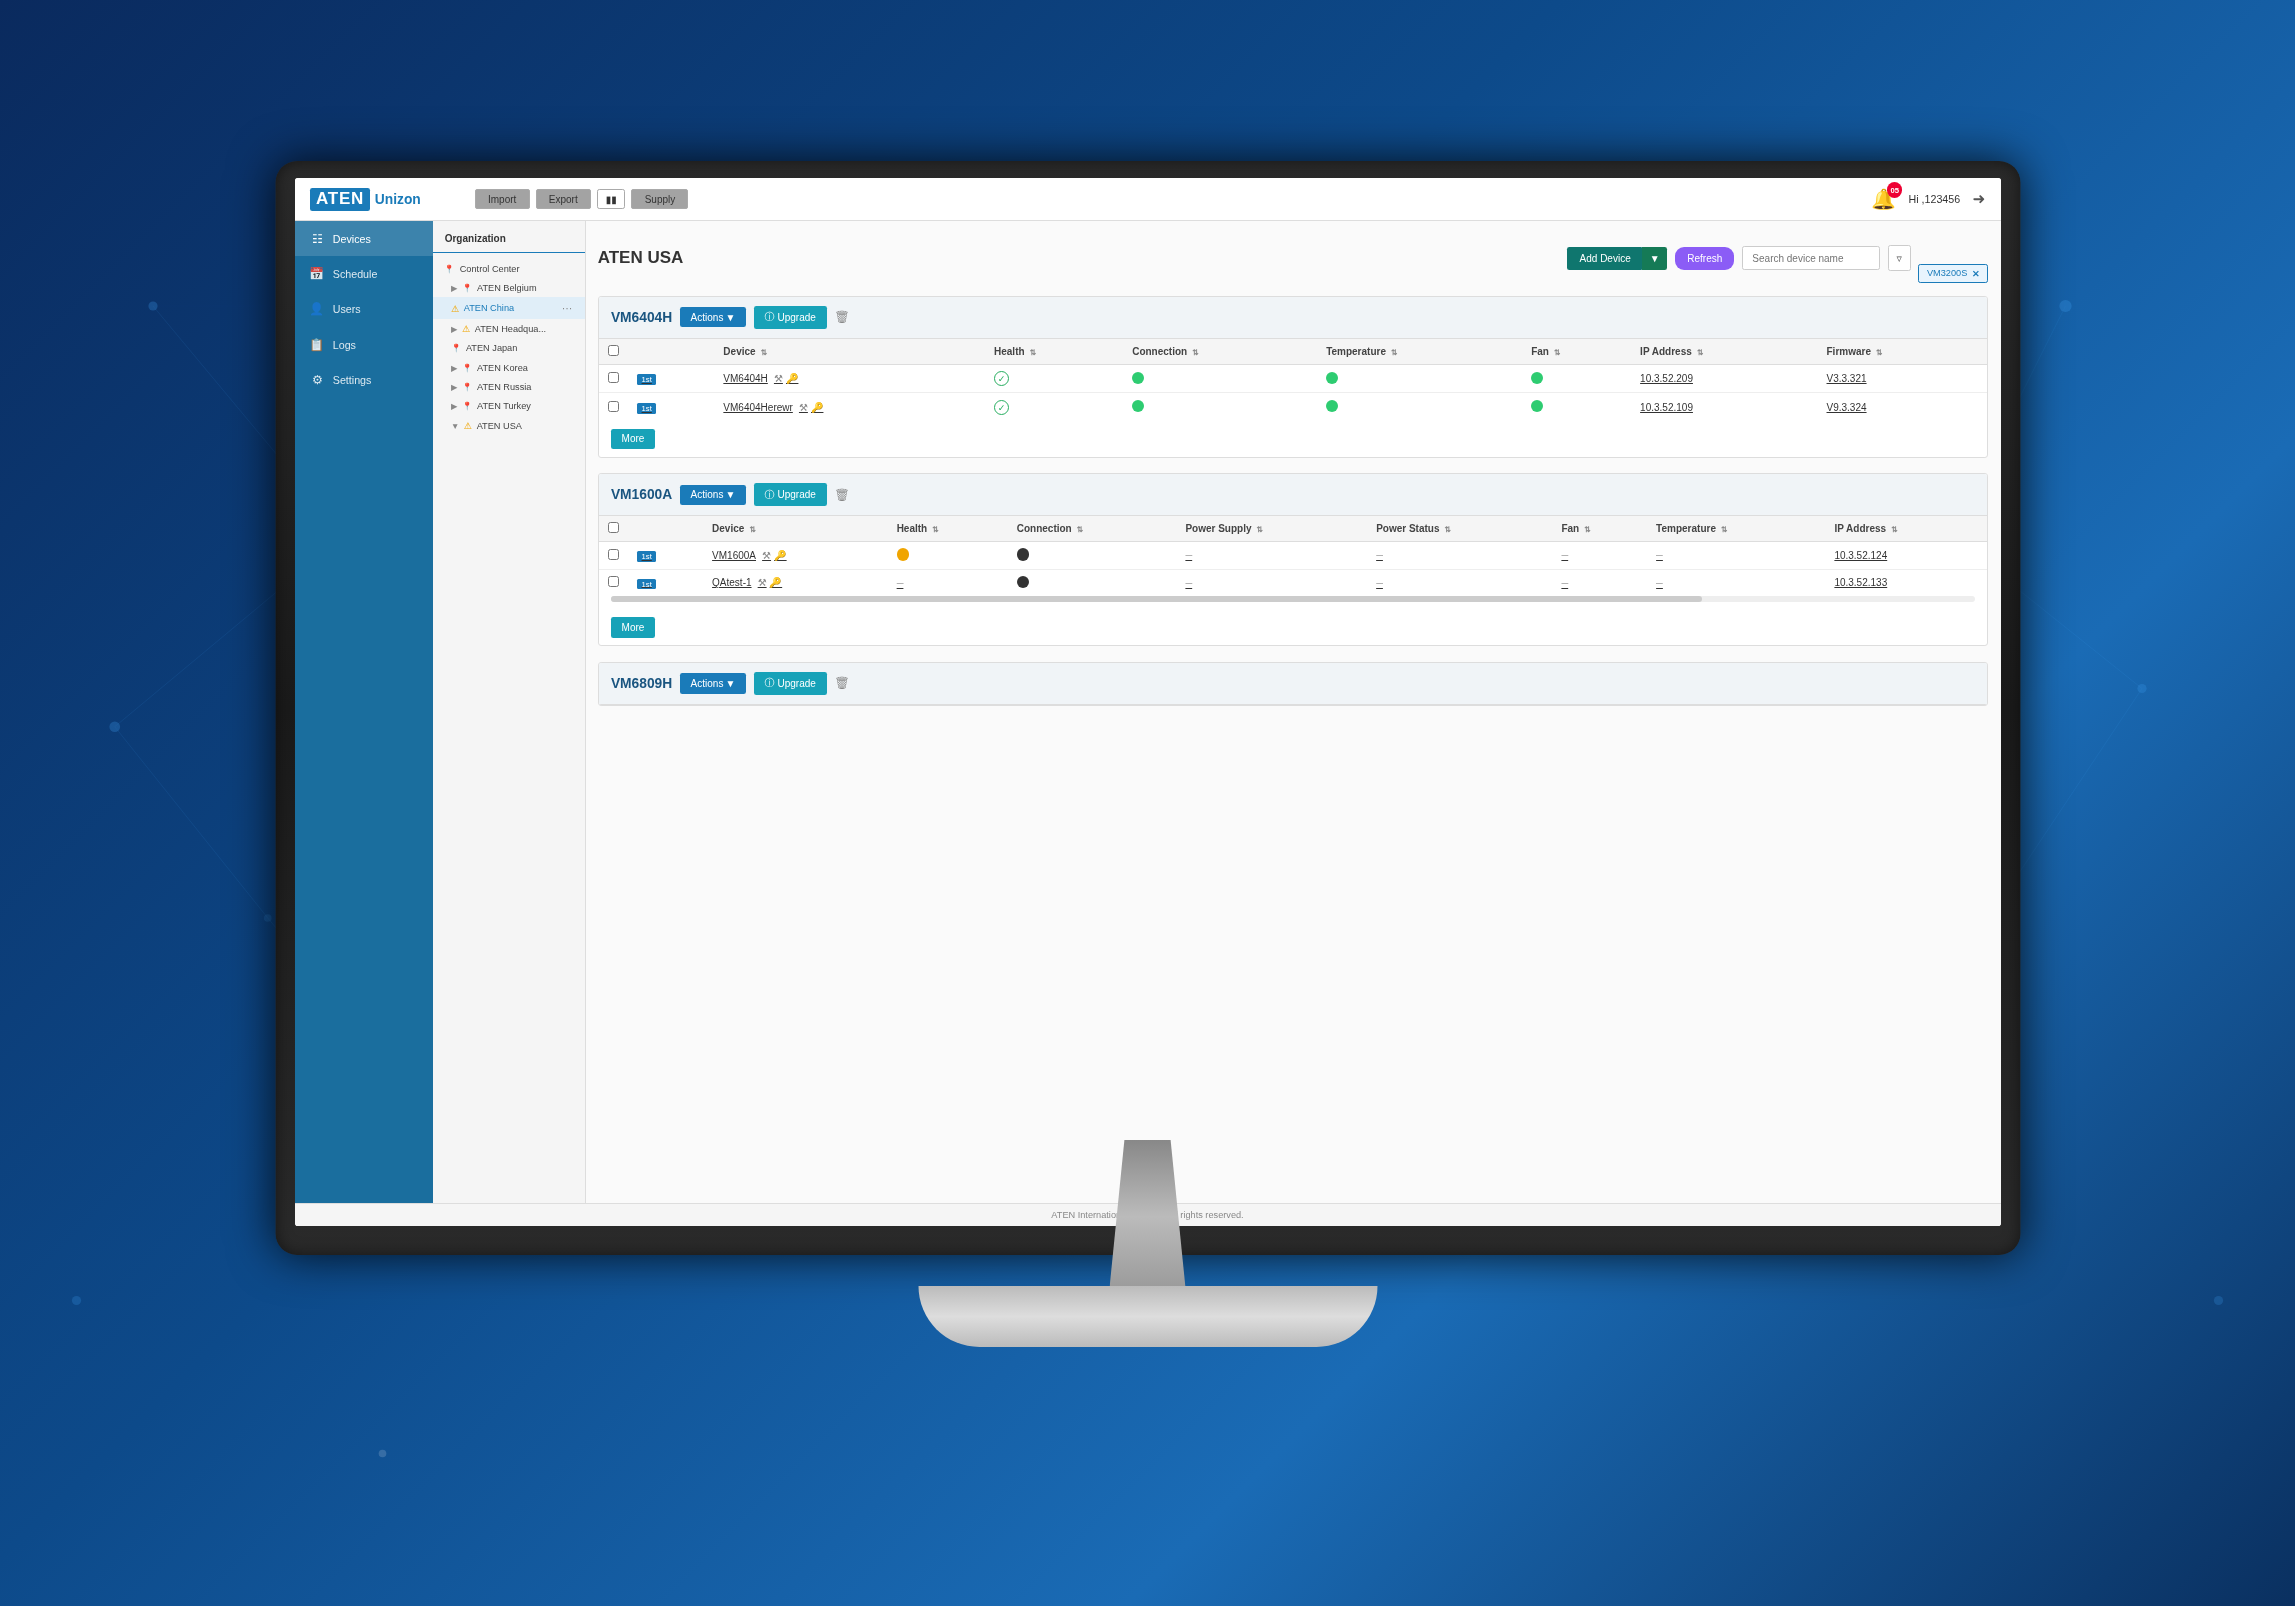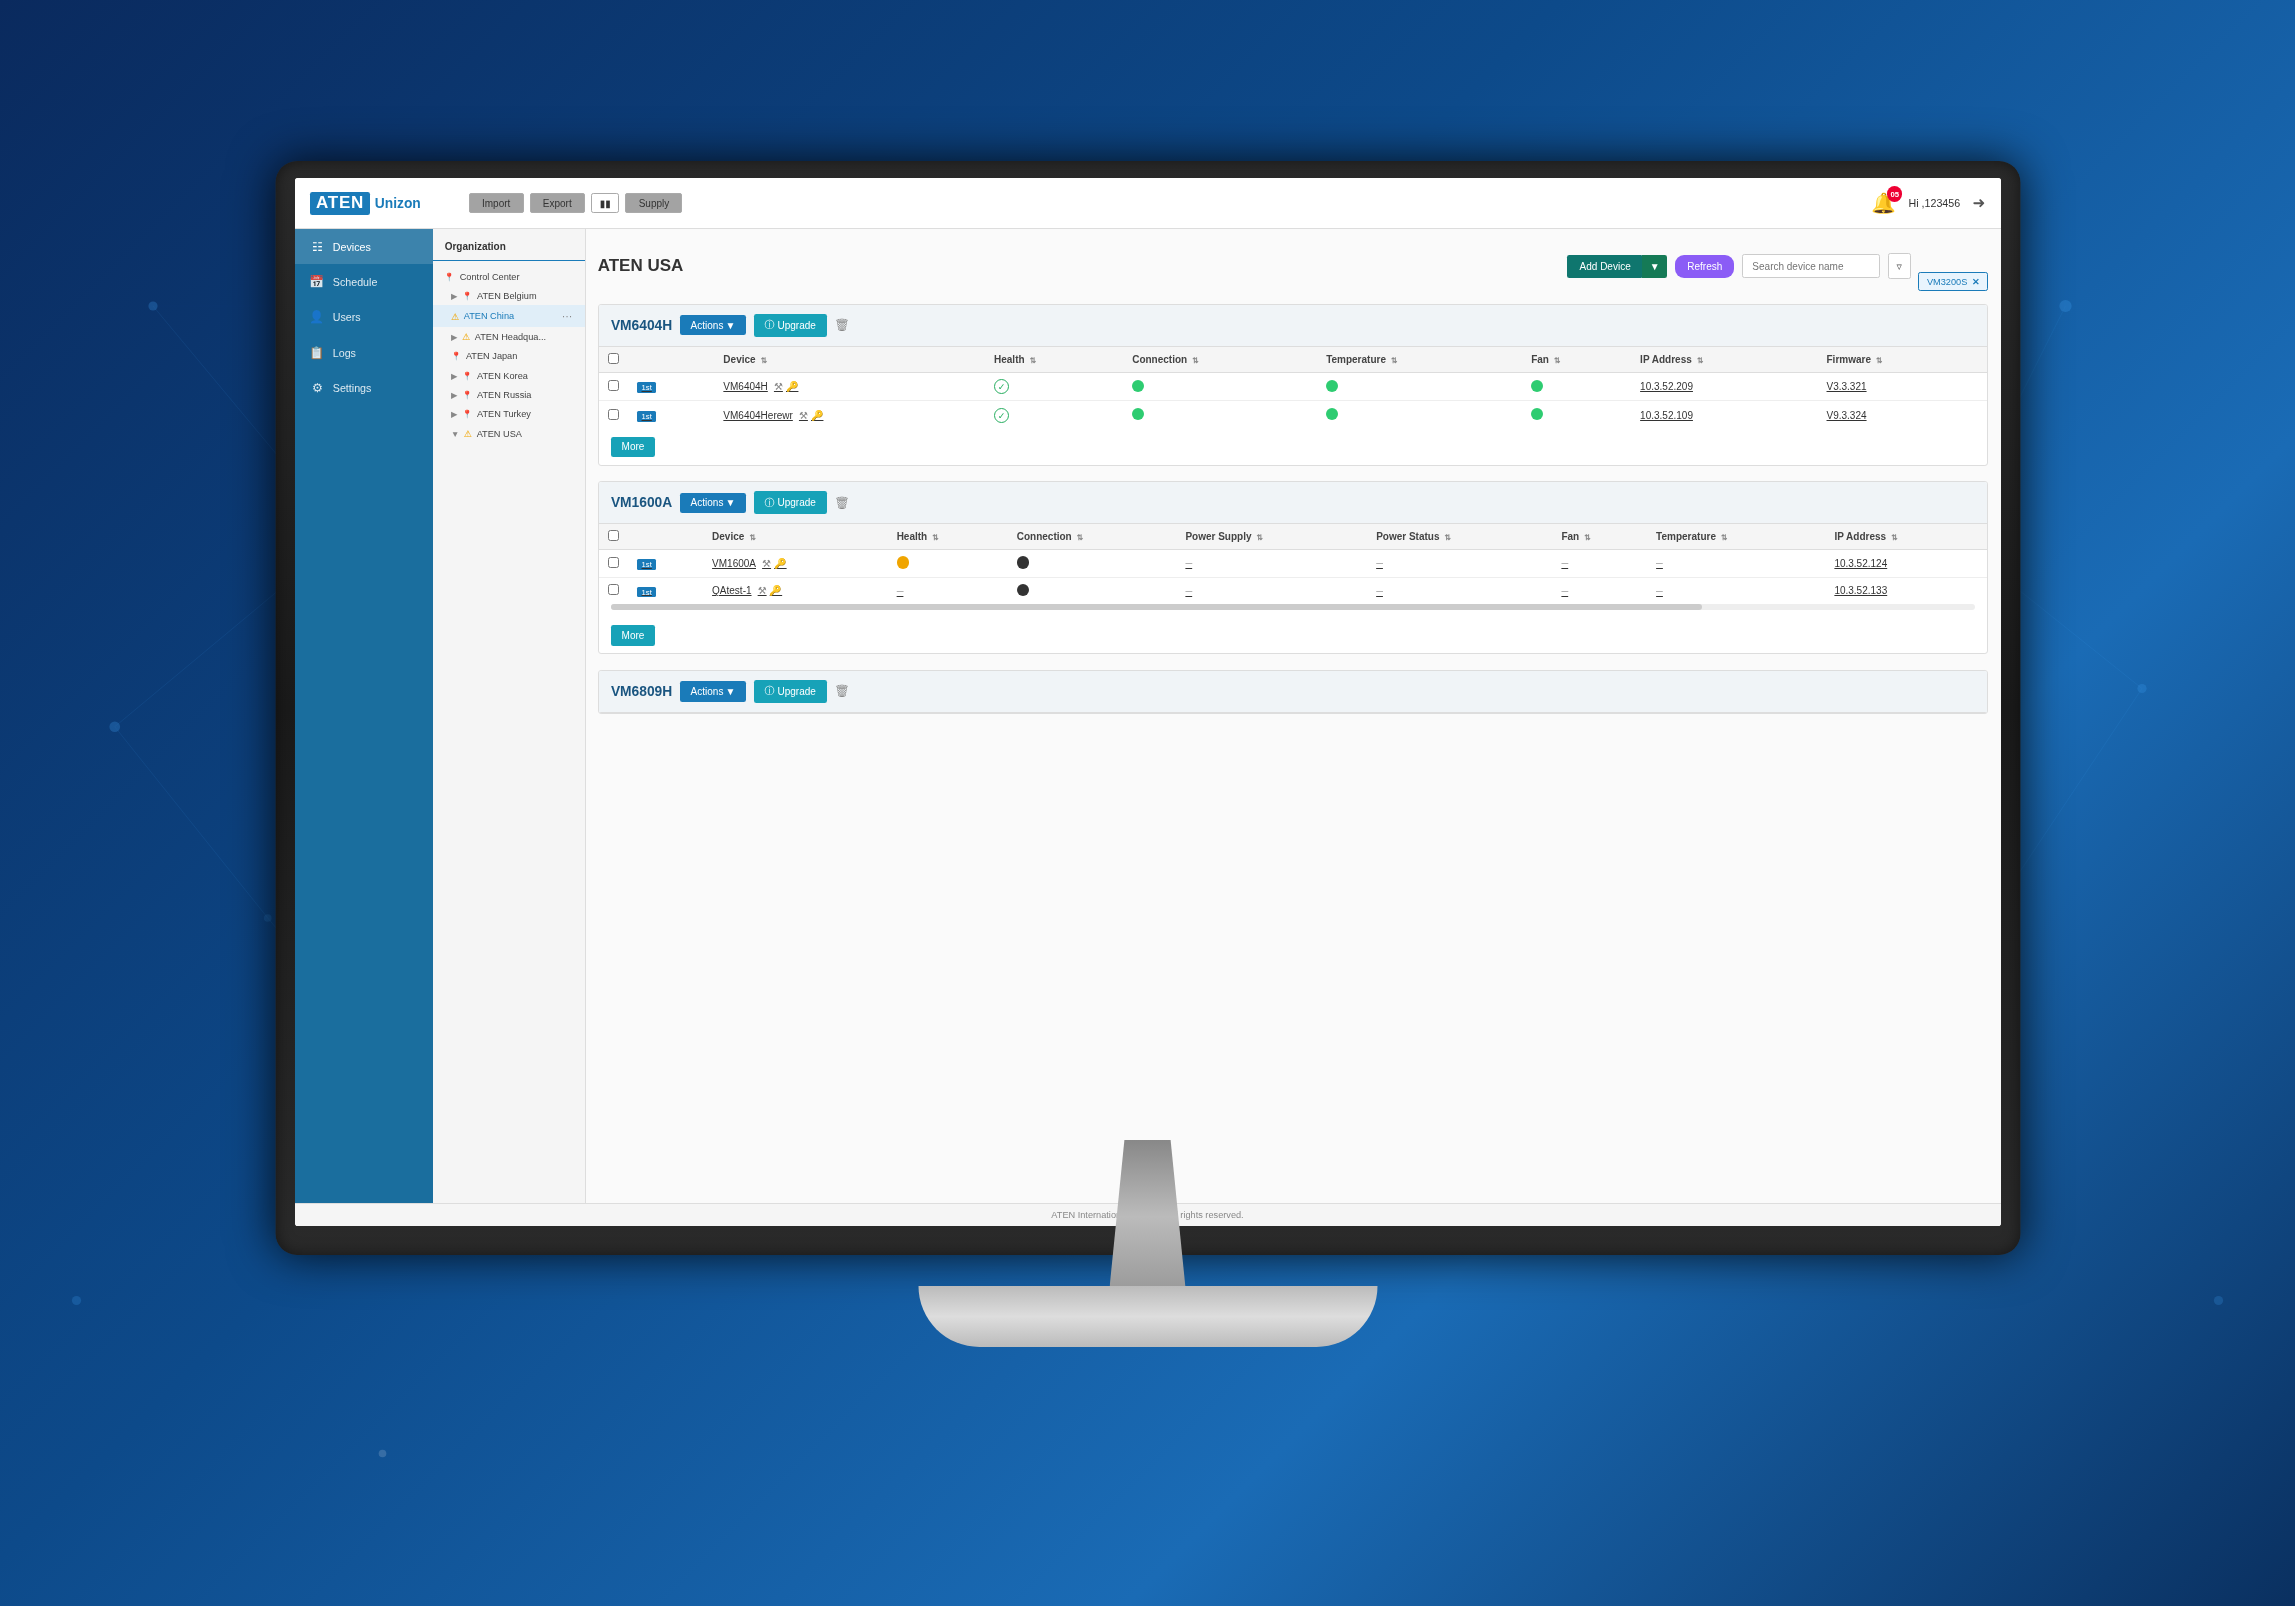--- a/index.html
+++ b/index.html
@@ -74,27 +74,27 @@
       left: 50%;
       transform: translateX(-50%);
       width: 459px;
       height: 61px;
       background: linear-gradient(180deg, #bbb 0%, #ddd 50%, #bbb 100%);
       border-radius: 0 0 61px 61px;
     }
 
     
     .app-header {
-      height: 51px;
+      height: 43px;
       background: #fff;
       border-bottom: 0.8px solid #ddd;
       display: flex;
       align-items: center;
       padding: 0 15.3px;
-      gap: 21px;
+      gap: 27px;
       flex-shrink: 0;
     }
 
     .logo-area {
       display: flex;
       align-items: center;
       gap: 4.6px;
       width: 138px;
     }
 
@@ -356,21 +356,21 @@
     }
 
     .filter-tag {
       background: #e8f4fd;
       border: 0.8px solid #1a7bb9;
       color: #1a7bb9;
       padding: 3.1px 7.7px;
       border-radius: 2.3px;
       font-size: 9.2px;
       display: flex;
-      align-items: center;
+      align-items: flex-start;
       gap: 4.6px;
       margin-top: 31px;
     }
 
     .filter-tag-close {
       cursor: pointer;
       font-weight: bold;
     }
 
     

